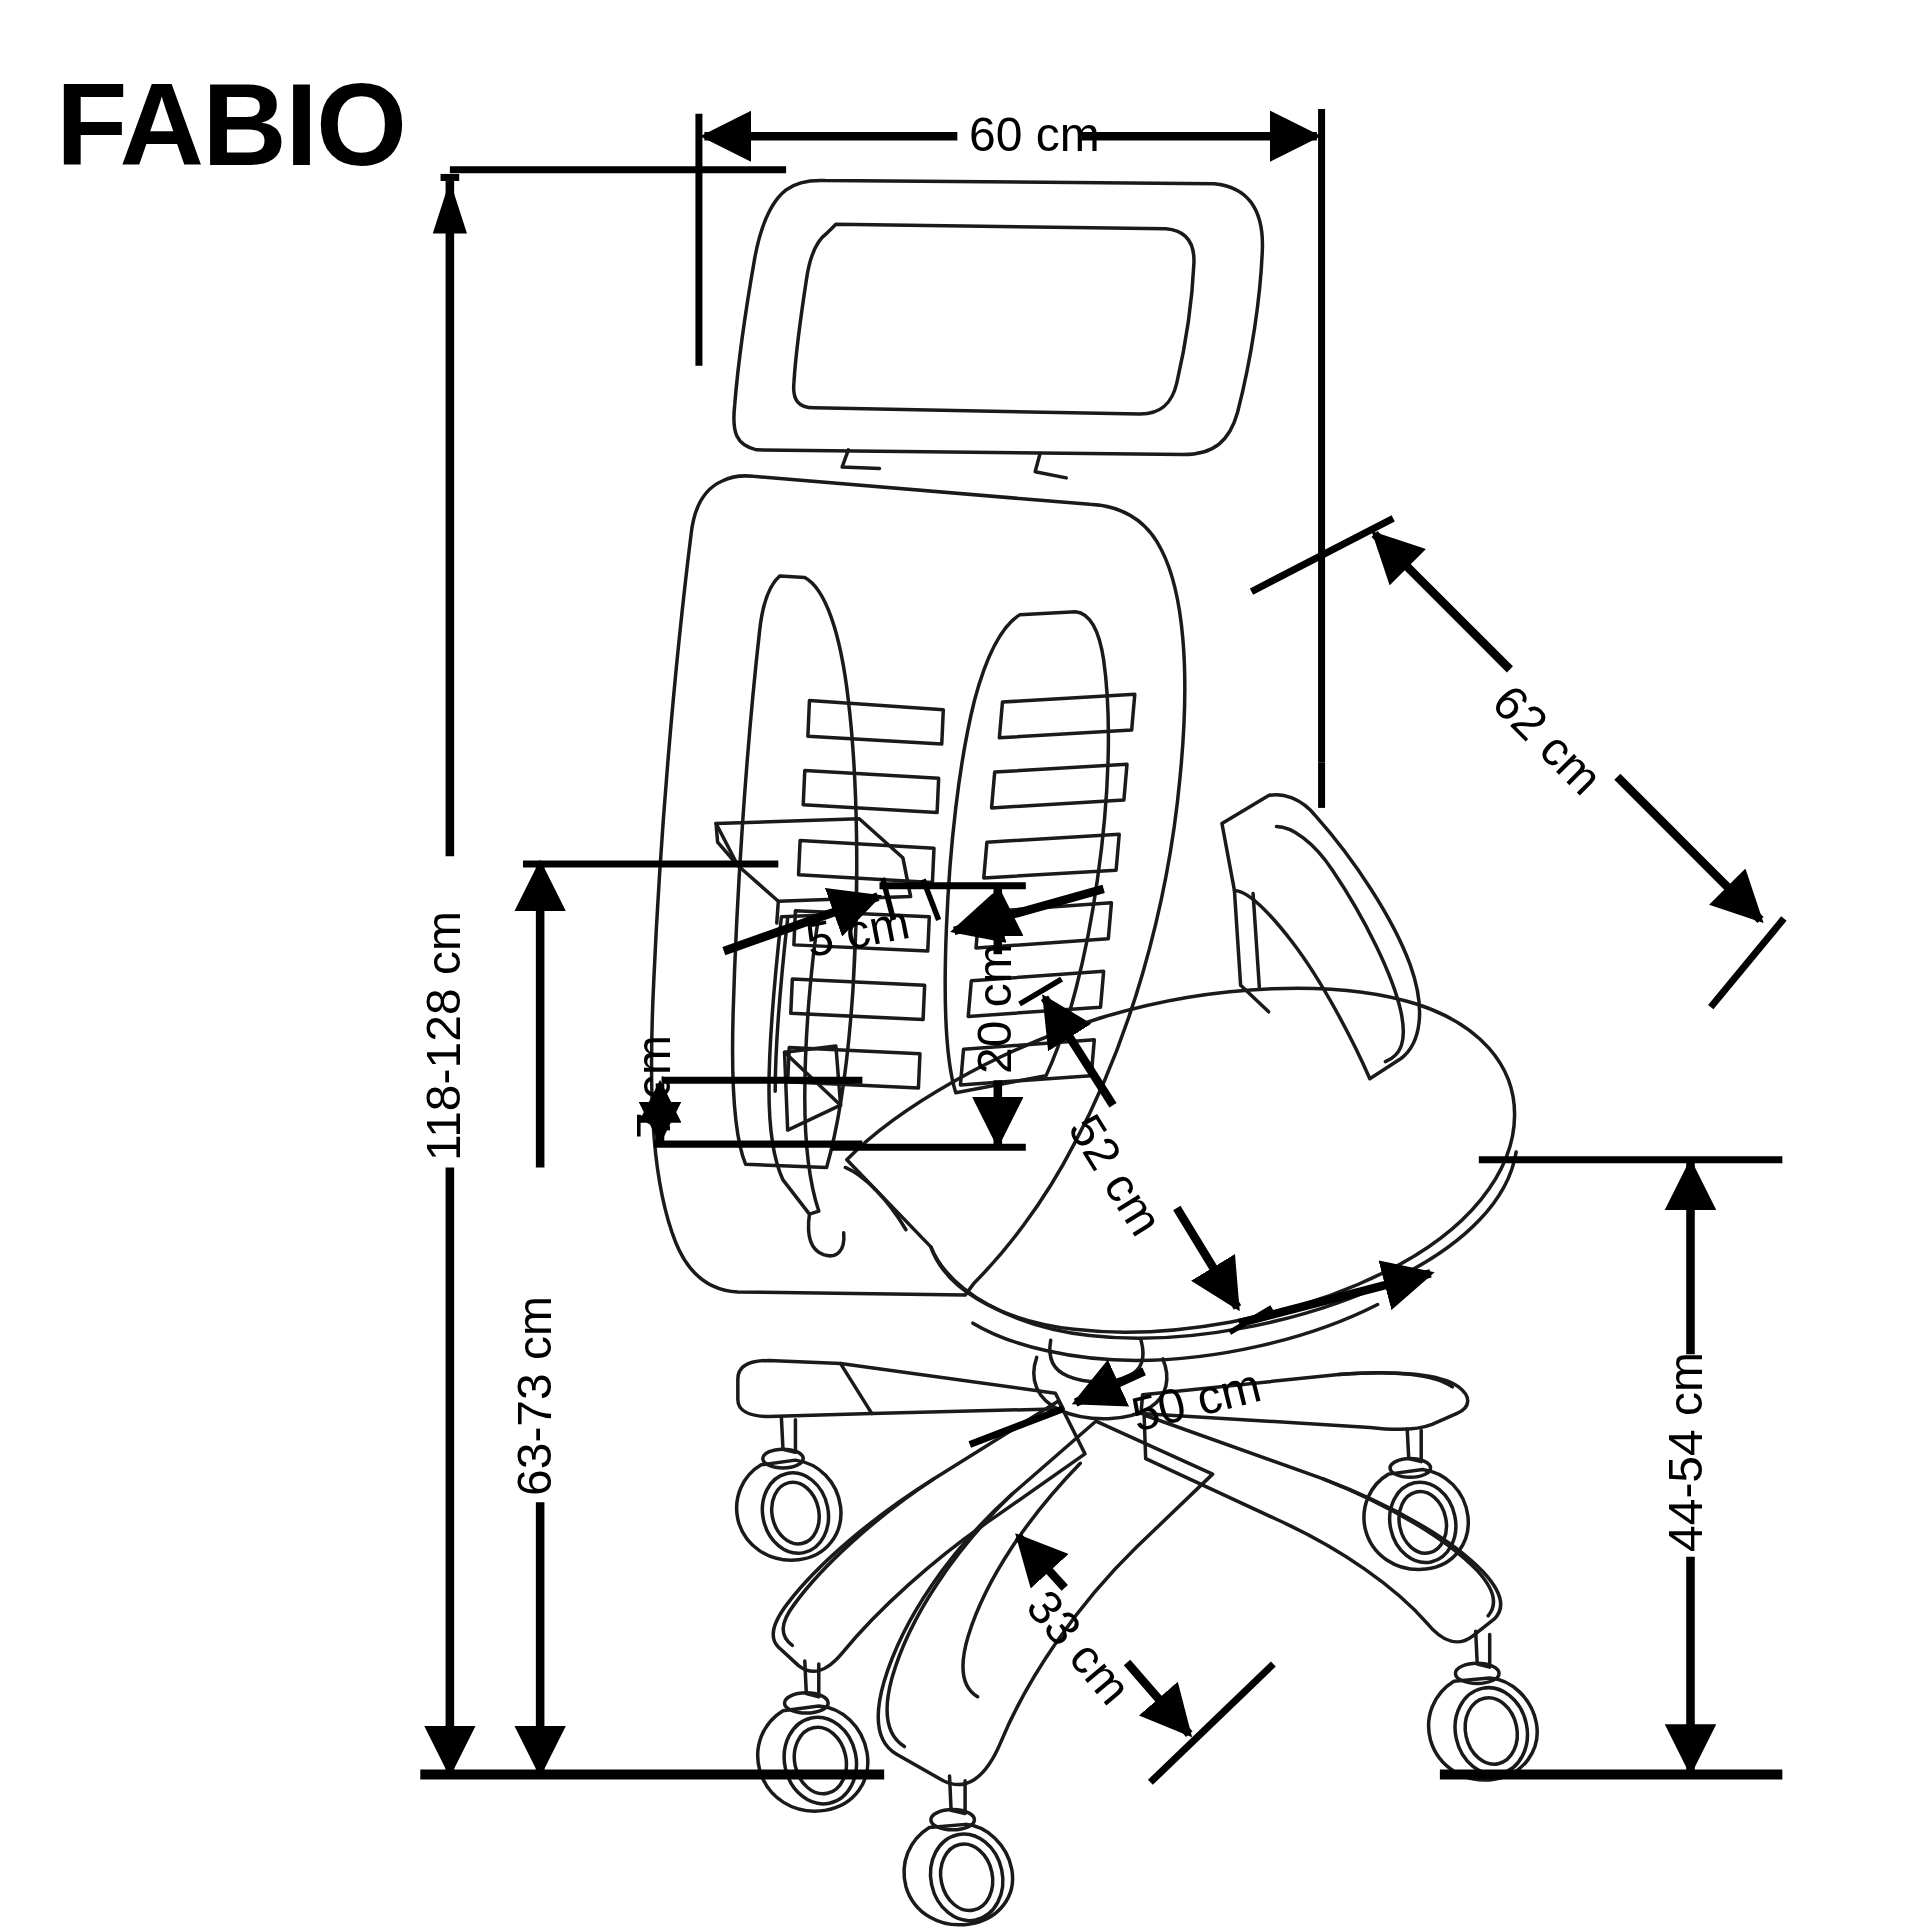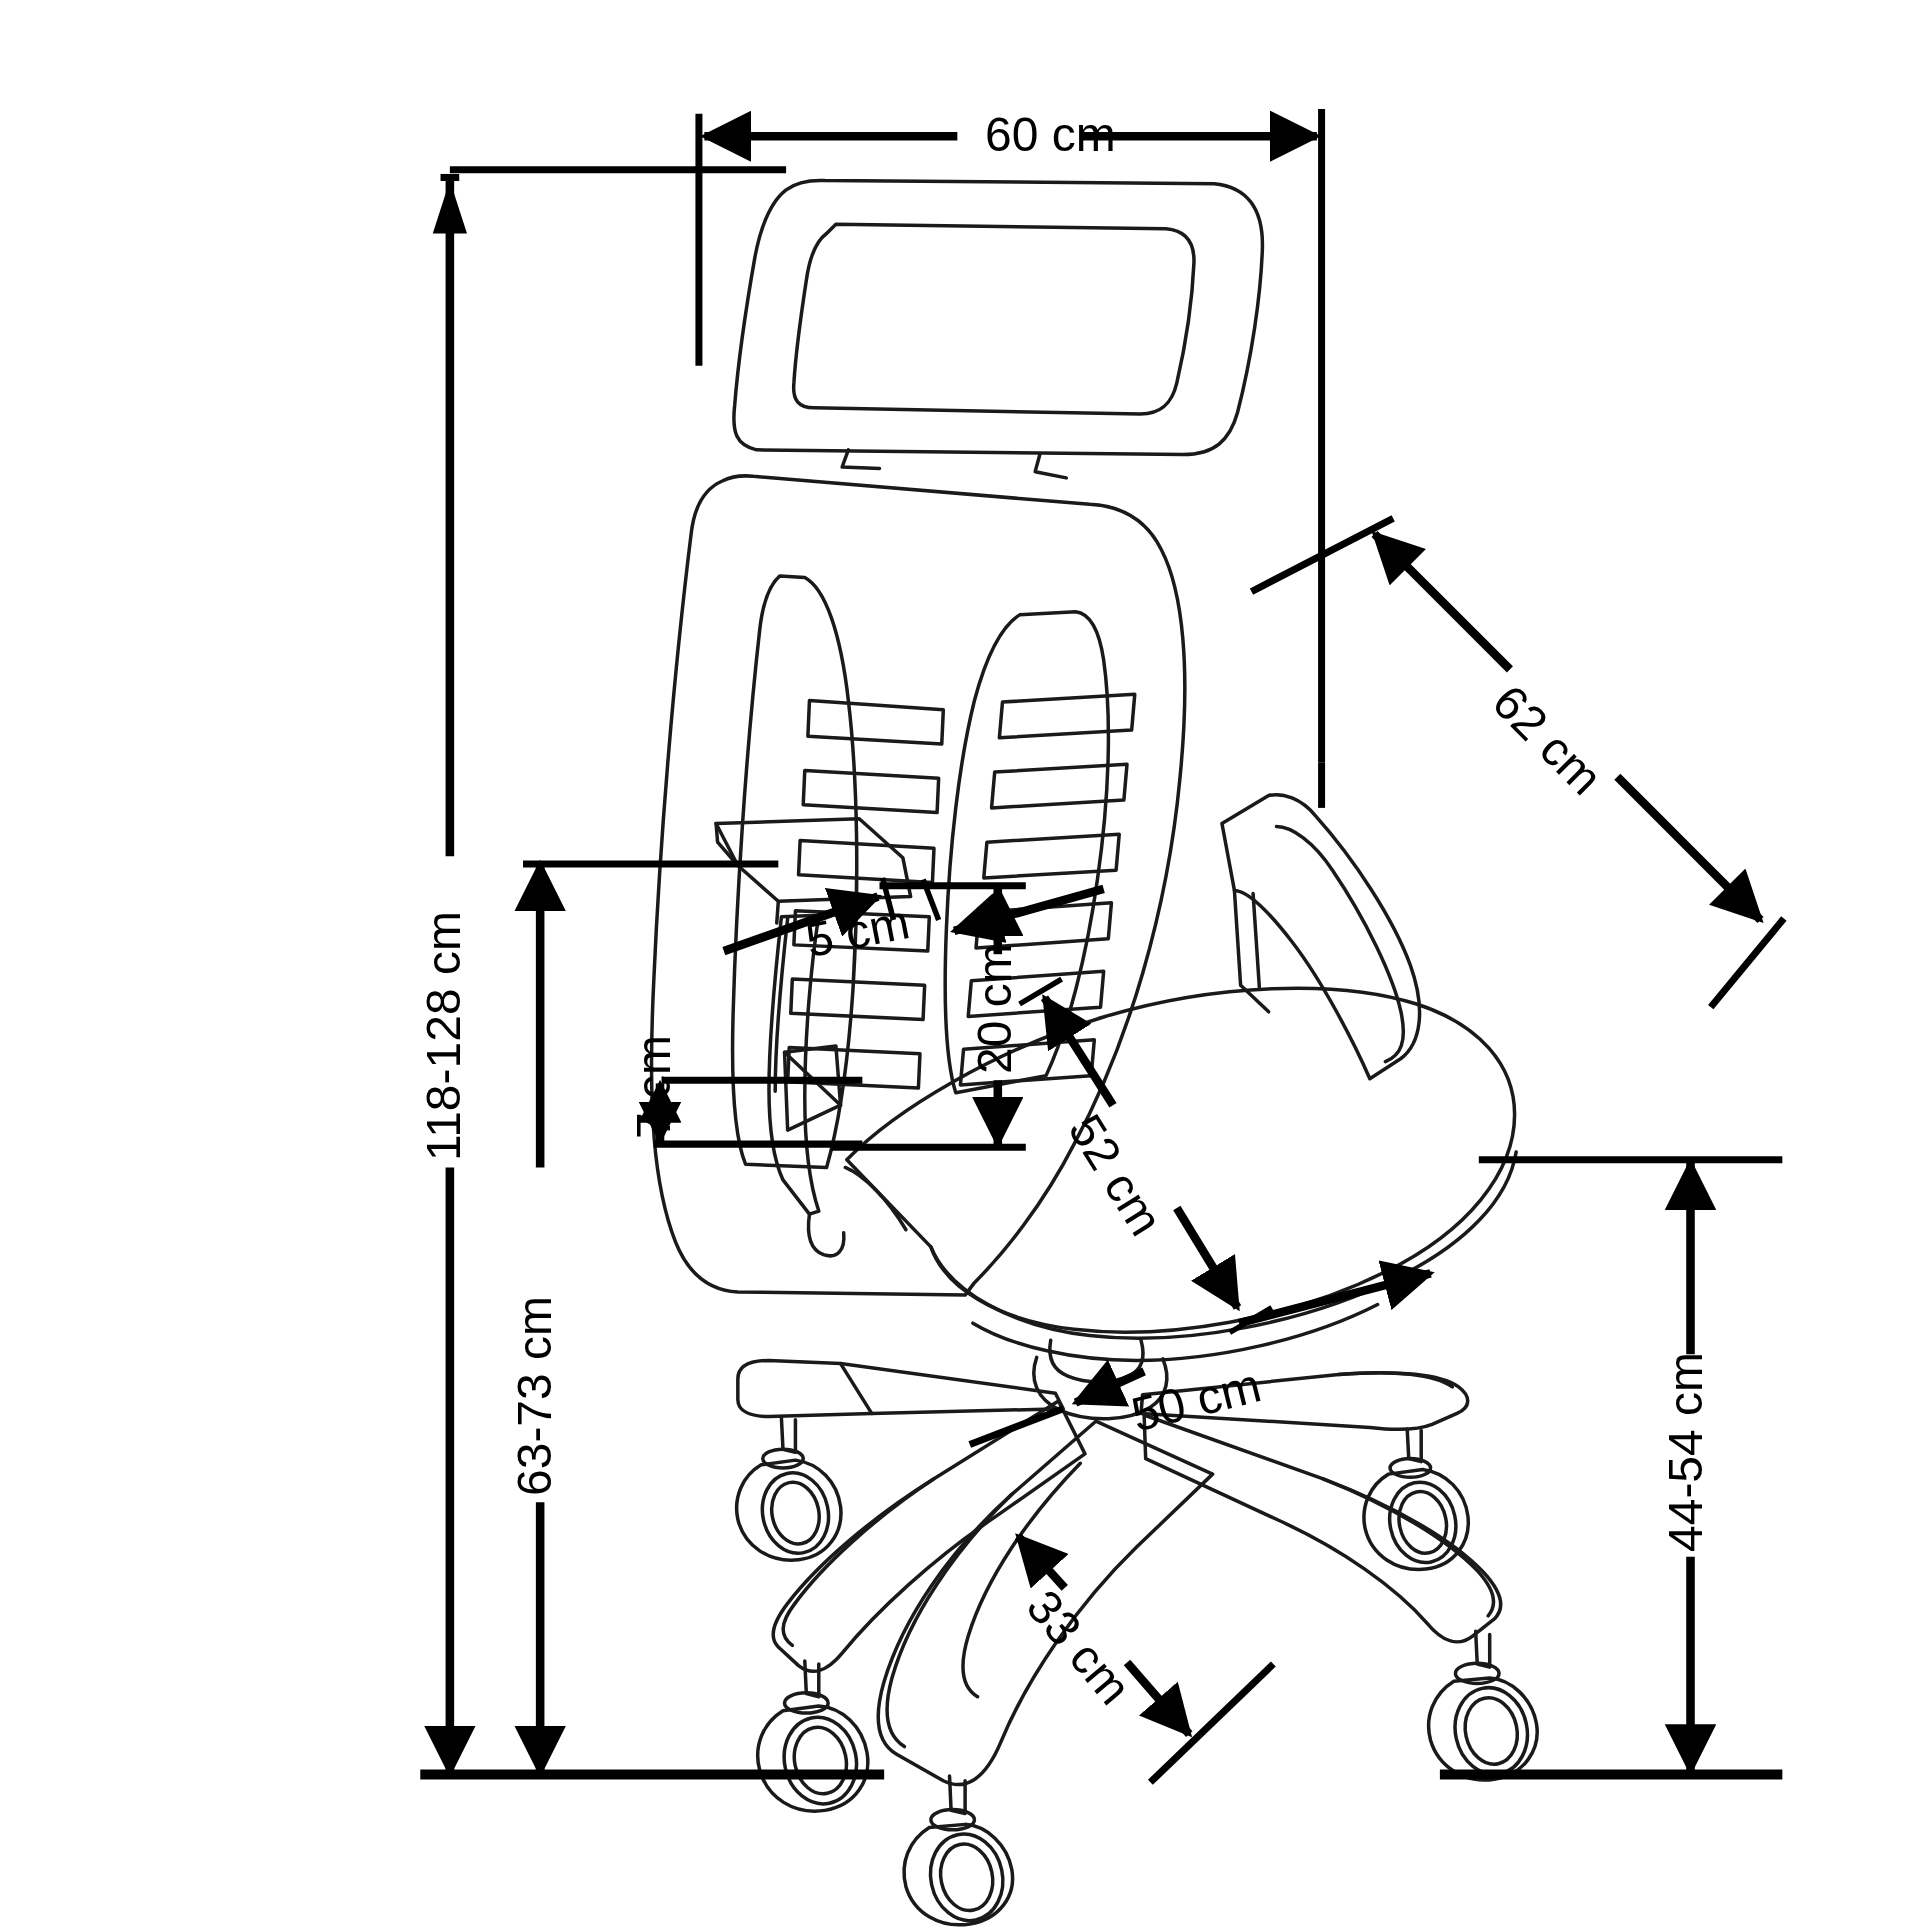--- a/index.html
+++ b/index.html
@@ -311,22 +311,23 @@
       <line x1="1308" y1="1974" x2="1368" y2="2040" stroke-width="11" marker-start="url(#ah)"></line>
       <line x1="1448" y1="2136" x2="1528" y2="2228" stroke-width="11" marker-end="url(#ah)"></line>
       <line x1="1478" y1="2290" x2="1636" y2="2138" stroke-width="9"></line>
 
       <line x1="1900" y1="1490" x2="2290" y2="1490" stroke-width="9"></line>
       <line x1="2172" y1="1494" x2="2172" y2="1740" stroke-width="11" marker-start="url(#ah)"></line>
       <line x1="2172" y1="2000" x2="2172" y2="2276" stroke-width="11" marker-end="url(#ah)"></line>
     </g>
   </svg>
 
-
-  <div class="dim-label" style="left:969px;top:111px;margin-left:16px;">60 cm</div>
+  <div class="title">FABIO</div>
+
+  <div class="dim-label" style="left:969px;top:111px;">60 cm</div>
 
   <div class="dim-label" style="left:1518px;top:677px;transform:rotate(45deg);transform-origin:0 0;">62 cm</div>
 
   <div class="dim-label" style="left:420px;top:1161px;transform:rotate(-90deg);transform-origin:0 0;">118-128 cm</div>
 
   <div class="dim-label" style="left:511px;top:1496px;transform:rotate(-90deg);transform-origin:0 0;">63-73 cm</div>
 
   <div class="dim-label" style="left:1662px;top:1552px;transform:rotate(-90deg);transform-origin:0 0;">44-54 cm</div>
 
   <div class="dim-label" style="left:802px;top:918px;transform:rotate(-11deg);transform-origin:0 0;">5 cm</div>

